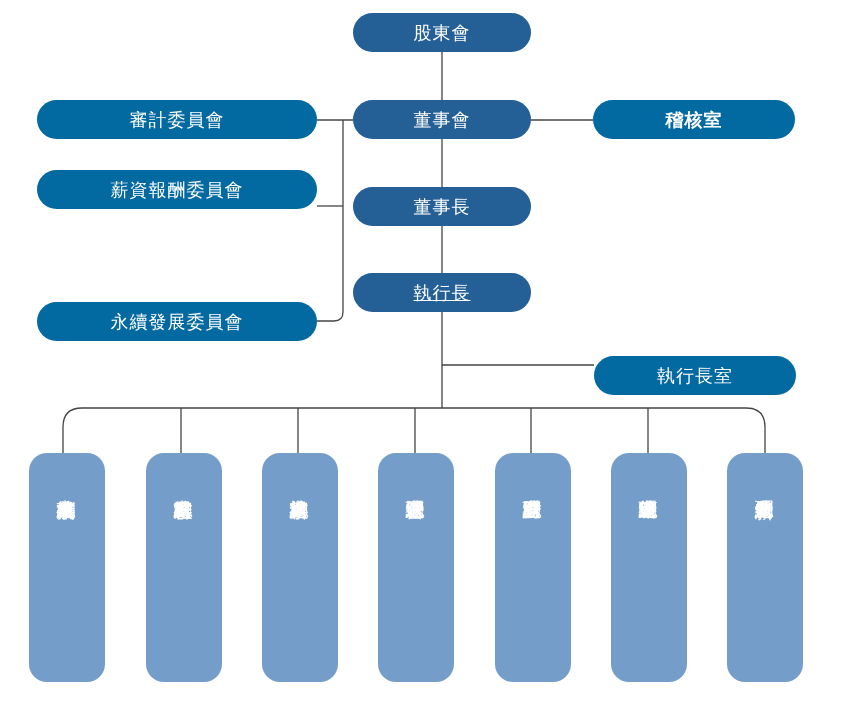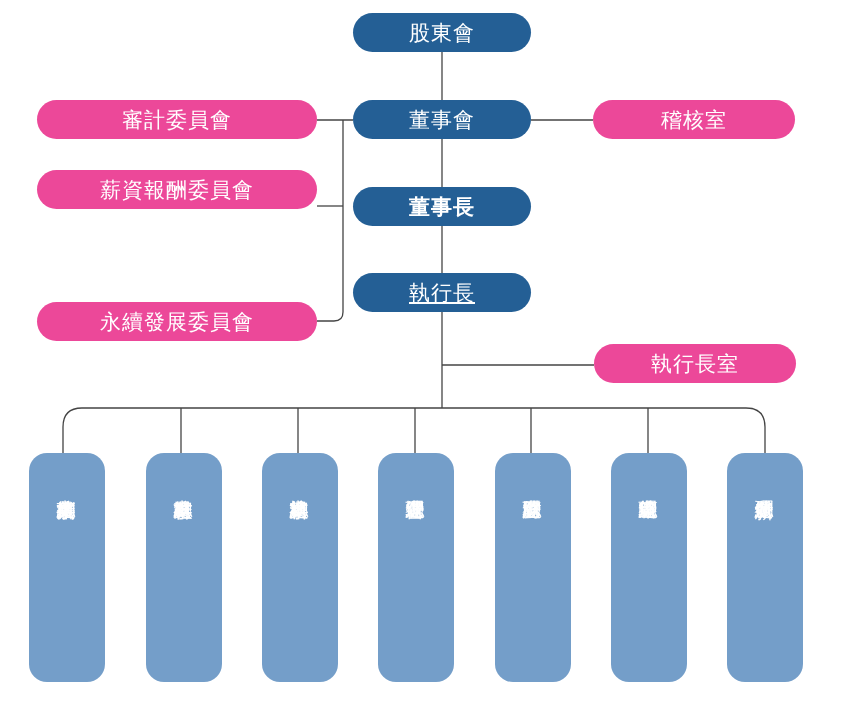--- a/index.html
+++ b/index.html
@@ -1,23 +1,23 @@
 <!DOCTYPE html>
 <html><head>
   <meta charset="utf-8">
   <style>
     html, body { margin: 0; padding: 0; background: #ffffff; }
     body { width: 843px; height: 703px; position: relative; overflow: hidden;
            font-family: "DejaVu Sans", "Liberation Sans", sans-serif; }
     #lines { position: absolute; left: 0; top: 0; width: 843px; height: 703px; }
     .node { position: absolute; display: flex; align-items: center; justify-content: center;
             color: #ffffff; box-sizing: border-box; cursor: pointer; }
-    .pill { height: 39px; border-radius: 20px; font-size: 21px; letter-spacing: 1px; }
+    .pill { height: 39px; border-radius: 20px; font-size: 18px; letter-spacing: 1px; }
     .dark { background: #245f95; }
-    .mid  { background: #ec4899; }
+    .mid  { background: #0369a1; }
     .light { background: #749ec9; }
     .vbox { width: 76px; height: 229px; top: 453px; border-radius: 18px;
             align-items: flex-start; padding-top: 32px; }
     .vtext { writing-mode: vertical-rl; text-orientation: upright; font-size: 19px;
              line-height: 20px; letter-spacing: 0px; }
   </style>
 </head>
 <body>
 
 <svg id="lines" xmlns="http://www.w3.org/2000/svg" width="843" height="703">
@@ -44,41 +44,41 @@
     <line x1="648" y1="408" x2="648" y2="453"></line>
   </g>
 </svg>
 
 <div class="node pill dark" style="left:353px; top:13px; width:178px;">
   <span>股東會</span>
 </div>
 <div class="node pill dark" style="left:353px; top:100px; width:178px;">
   <span>董事會</span>
 </div>
-<div class="node pill dark" style="left:353px; top:187px; width:178px;font-weight:bold;">
+<div class="node pill dark" style="left:353px; top:187px; width:178px;">
   <span>董事長</span>
 </div>
 <div class="node pill dark" style="left:353px; top:273px; width:178px;text-decoration:underline;">
   <span>執行長</span>
 </div>
 
 <div class="node pill mid" style="left:37px; top:100px; width:280px;">
   <span>審計委員會</span>
 </div>
 <div class="node pill mid" style="left:37px; top:170px; width:280px;">
   <span>薪資報酬委員會</span>
 </div>
 <div class="node pill mid" style="left:37px; top:302px; width:280px;text-align:right;">
   <span>永續發展委員會</span>
 </div>
 
-<div class="node pill mid" style="left:593px; top:100px; width:202px;">
+<div class="node pill mid" style="left:593px; top:100px; width:202px;font-weight:bold;">
   <span>稽核室</span>
 </div>
-<div class="node pill mid" style="left:594px; top:344px; width:202px;">
+<div class="node pill mid" style="left:594px; top:356px; width:202px;">
   <span>執行長室</span>
 </div>
 
 <div class="node vbox light" style="left:29px;">
   <span class="vtext">接著劑事業總處</span>
 </div>
 <div class="node vbox light" style="left:146px;">
   <span class="vtext">鞋材事業總處</span>
 </div>
 <div class="node vbox light" style="left:262px;">

